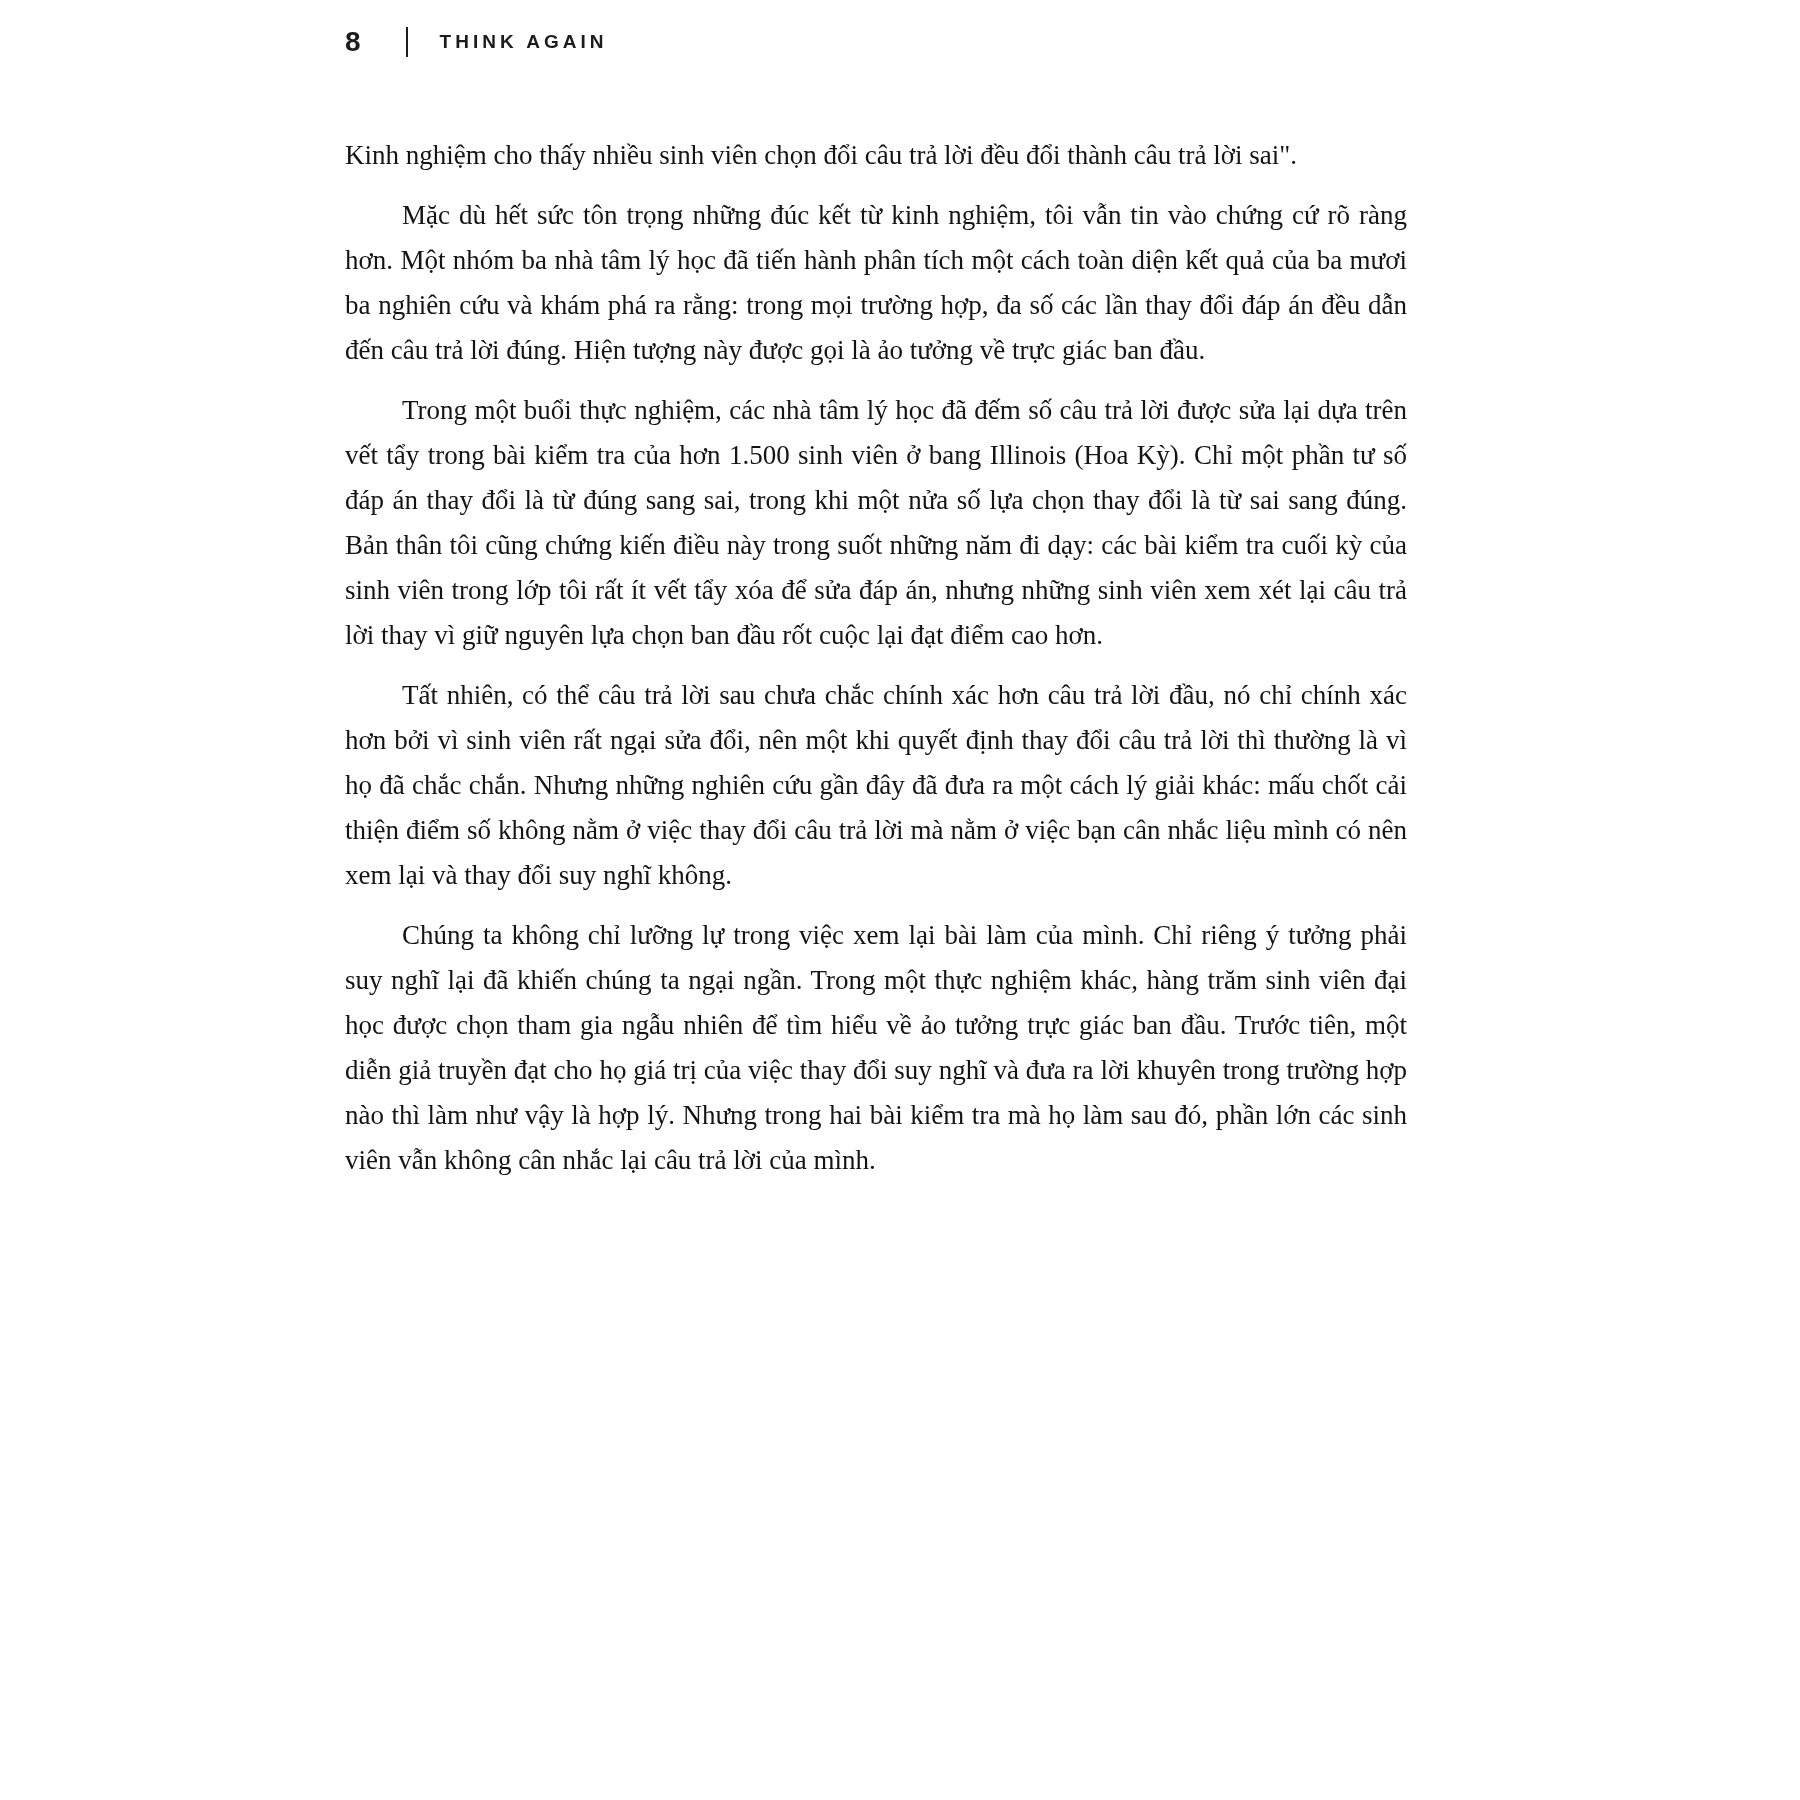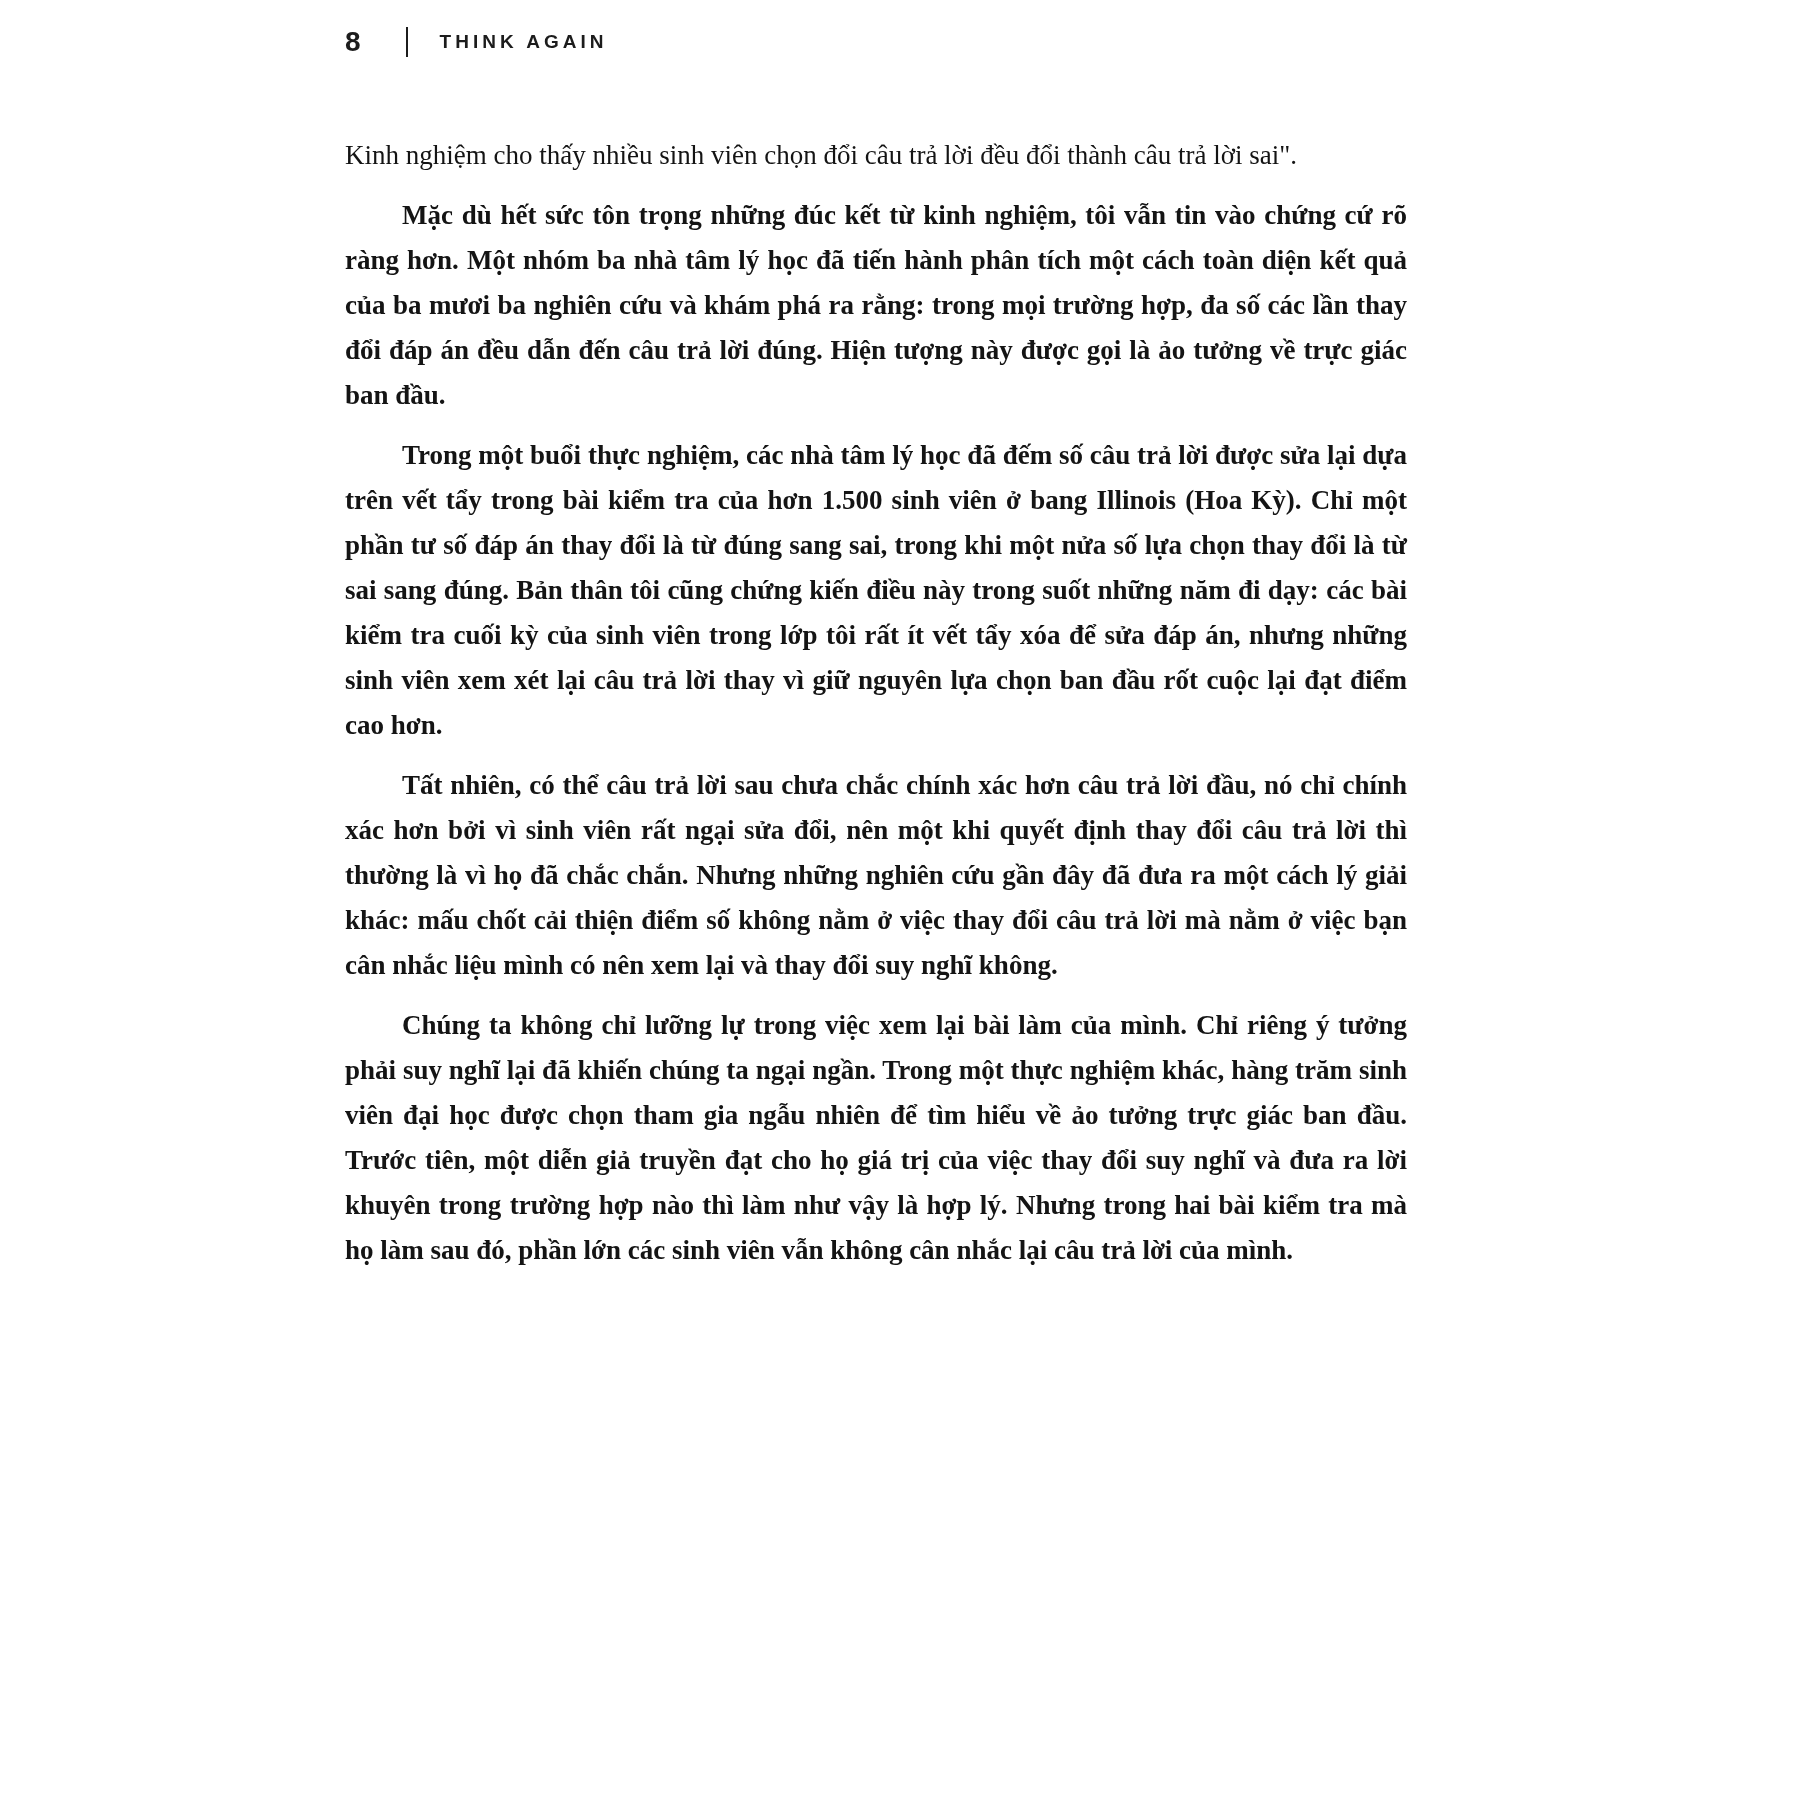--- a/index.html
+++ b/index.html
@@ -49,21 +49,20 @@
     line-height: 45px;
     color: #141414;
     text-align: justify;
     text-justify: inter-word;
   }
   .para {
     margin: 0 0 15px 0;
   }
   .para.indent {
     text-indent: 57px;
-    font-weight: bold;
   }
 </style>
 </head>
 <body>
 
 <div class="page">
   <div class="header">
     <span class="page-number">8</span>
     <span class="header-divider"></span>
     <span class="book-title">THINK AGAIN</span>

